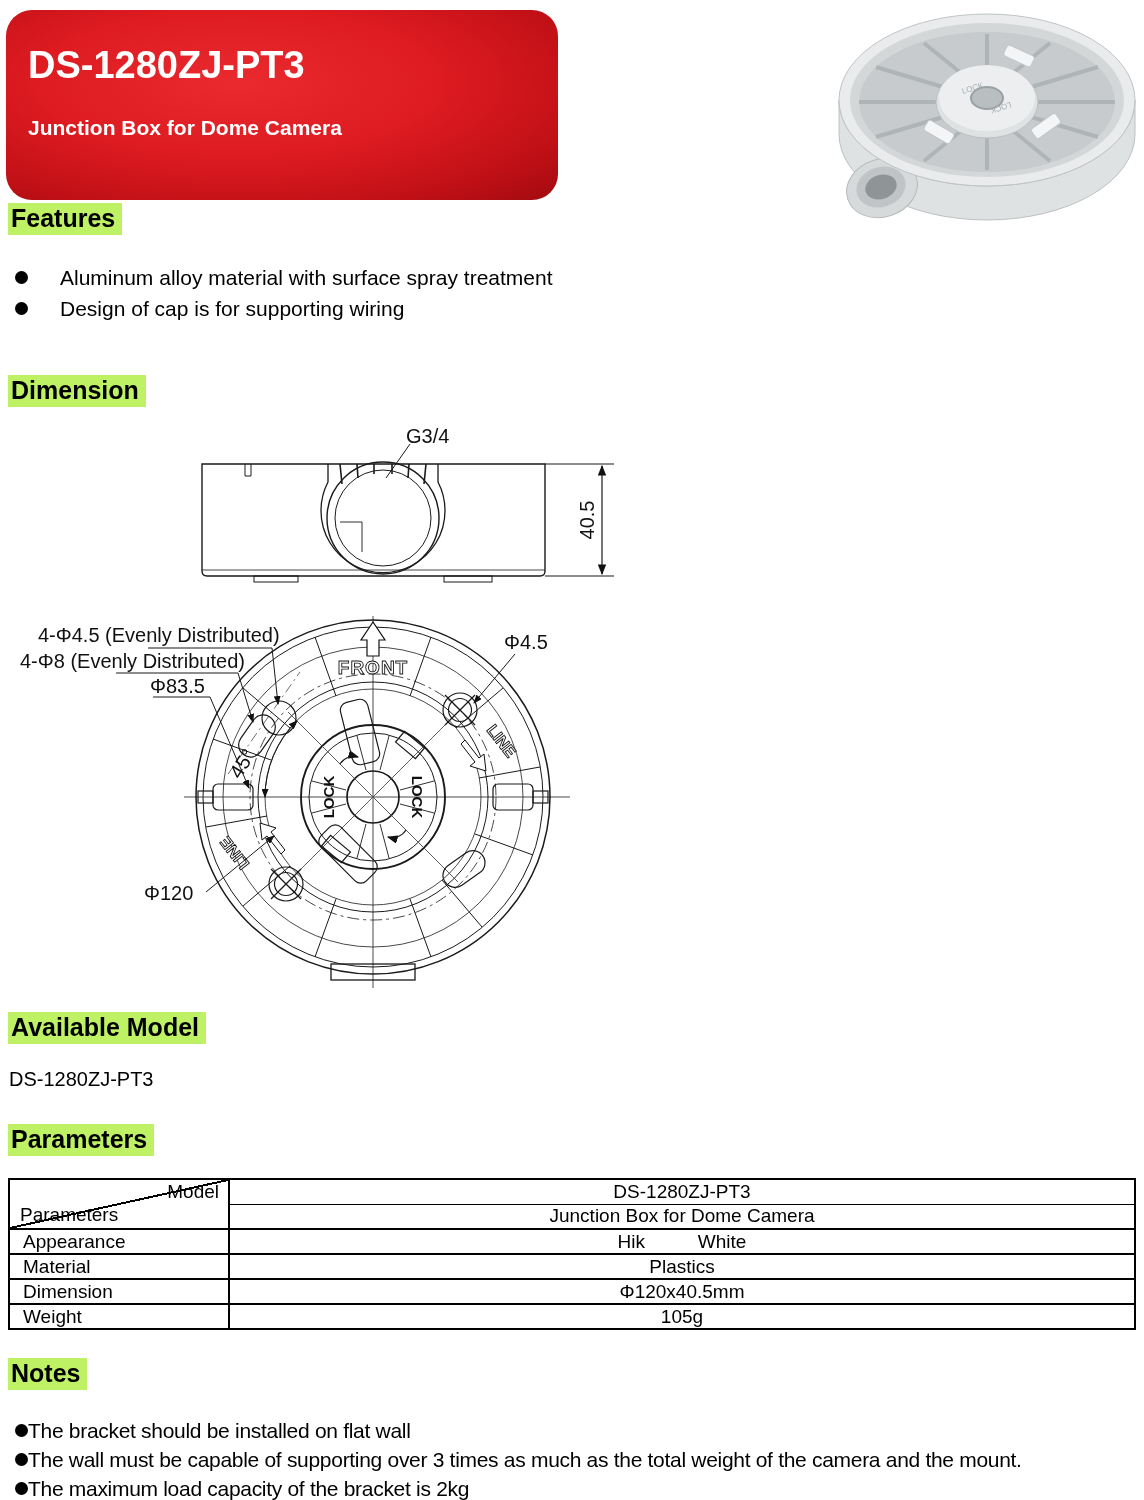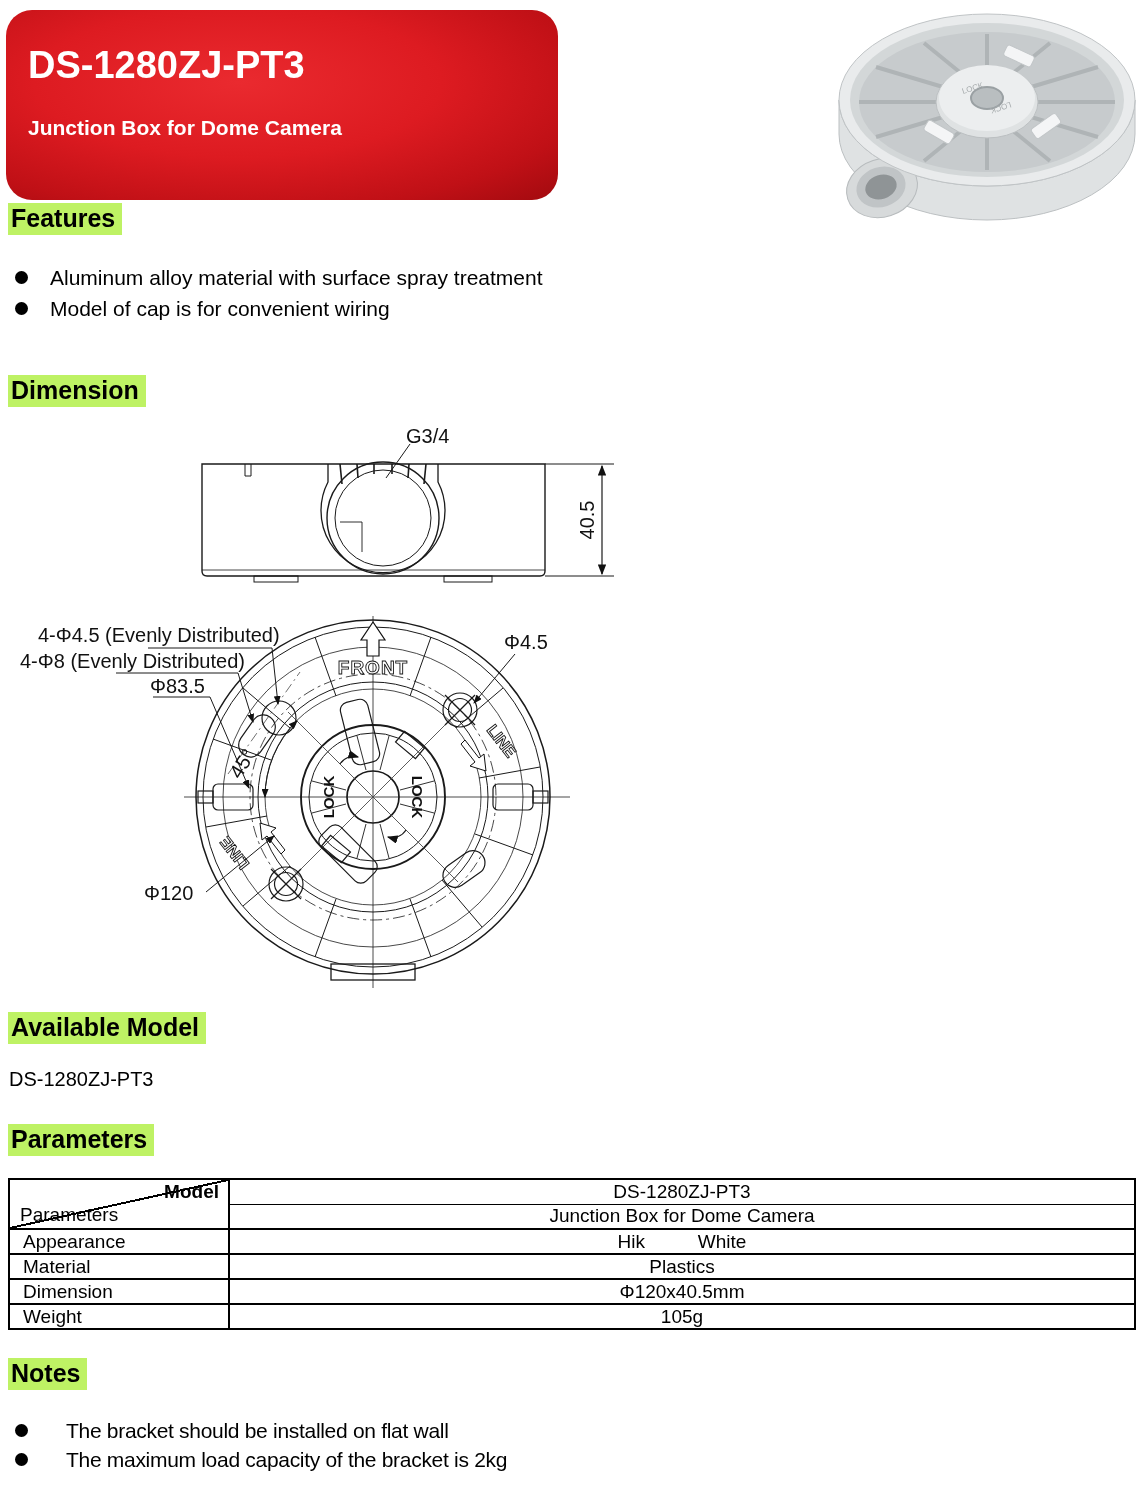--- a/index.html
+++ b/index.html
@@ -25,42 +25,42 @@
     position:absolute; display:inline-block;
     font-size:25px; font-weight:bold; color:#000;
     background:#bef264; padding:1px 7px 2px 3px; line-height:1.15;
   }
 
   
   ul.blist { position:absolute; list-style:none; }
   ul.blist li { display:flex; align-items:flex-start; }
   ul.blist .dot { flex:0 0 13px; width:13px; height:13px; border-radius:50%; background:#000; margin:9px 0 0 7px; }
   ul.features li { line-height:31px; font-size:21px; }
-  ul.features .txt { margin-left:22px; }
+  ul.features .txt { margin-left:32px; }
   ul.notes li { line-height:29px; font-size:21px; letter-spacing:-0.3px; }
-  ul.notes .txt { margin-left:38px; }
+  ul.notes .txt { }
   ul.notes .dot { margin-top:8px; }
 
   .model-line { position:absolute; left:9px; top:1068px; font-size:20px; }
 
   
   table.params {
     position:absolute; left:8px; top:1178px; width:1128px;
     border-collapse:collapse; table-layout:fixed;
     border:2px solid #000; font-size:19px;
   }
   table.params td { border:2px solid #000; height:25px; padding:0 6px; }
   table.params td.lbl { text-align:left; padding-left:13px; }
   table.params td.val { text-align:center; }
   td.diag {
     position:relative; width:220px; padding:0;
     background-image: linear-gradient(to bottom right,
       transparent calc(50% - 1px), #000 calc(50% - 1px), #000 calc(50% + 1px), transparent calc(50% + 1px));
   }
-  td.diag .corner-top { position:absolute; top:1px; right:9px;font-weight:bold; }
+  td.diag .corner-top { position:absolute; top:1px; right:9px; }
   td.diag .corner-bottom { position:absolute; bottom:2px; left:10px; }
   tr.sub td { border-top-width:1px; border-bottom-width:1px; }
   tr.after-sub td { border-top-width:2px; }
 
   
   .side-draw { position:absolute; left:188px; top:426px; width:452px; height:176px; }
   .front-draw { position:absolute; left:18px; top:612px; width:566px; height:392px; }
   svg text { font-family:"Liberation Sans", sans-serif; }
   .dline { stroke:#1a1a1a; fill:none; }
   .cline { stroke:#4a4a4a; fill:none; }
@@ -123,21 +123,21 @@
   </div>
 
   <h2 class="sec" style="left:8px; top:203px;">Features</h2>
   <ul class="blist features" style="left:8px; top:262px; width:1100px;">
     <li>
       <span class="dot"></span>
       <span class="txt">Aluminum alloy material with surface spray treatment</span>
     </li>
     <li>
       <span class="dot"></span>
-      <span class="txt">Model of cap is for convenient wiring</span>
+      <span class="txt">Design of cap is for supporting wiring</span>
     </li>
   </ul>
 
   <h2 class="sec" style="left:8px; top:375px;">Dimension</h2>
 
   <svg class="side-draw" viewBox="0 0 452 176">
     <defs>
       <marker id="arr" markerWidth="9" markerHeight="7" refX="8" refY="3.5" orient="auto-start-reverse">
         <path d="M0,0 L9,3.5 L0,7 Z" fill="#111"></path>
       </marker>
@@ -330,17 +330,21 @@
   </table>
 
   <h2 class="sec" style="left:8px; top:1358px;">Notes</h2>
   <ul class="blist notes" style="left:8px; top:1416px; width:1130px;">
     <li>
       <span class="dot"></span>
       <span class="txt">The bracket should be installed on flat wall</span>
     </li>
     <li>
       <span class="dot"></span>
+      <span class="txt">The wall must be capable of supporting over 3 times as much as the total weight of the camera and the mount.</span>
+    </li>
+    <li>
+      <span class="dot"></span>
       <span class="txt">The maximum load capacity of the bracket is 2kg</span>
     </li>
   </ul>
 
 </div>
 
 </body></html>

